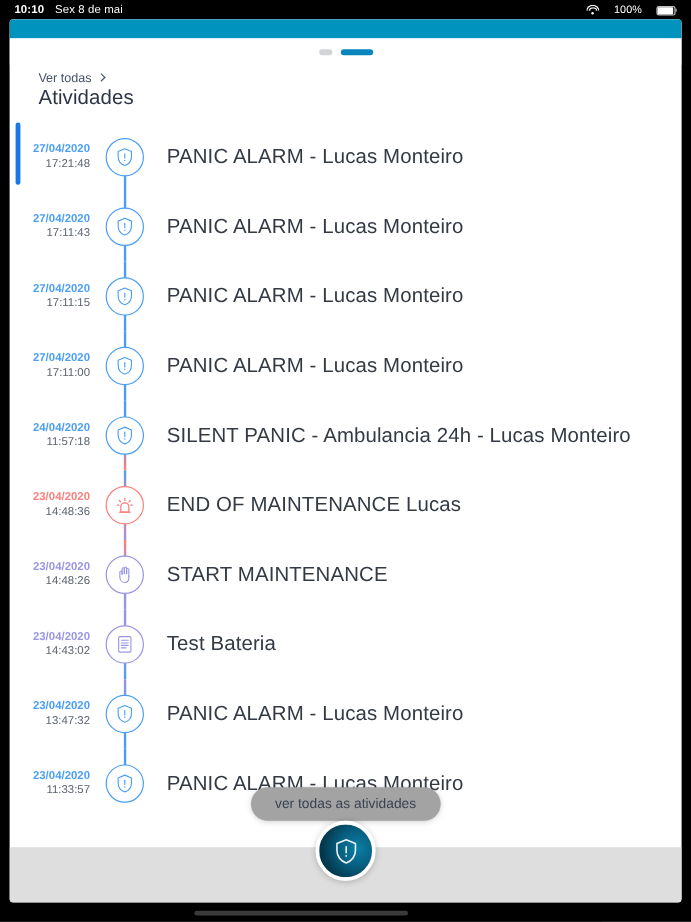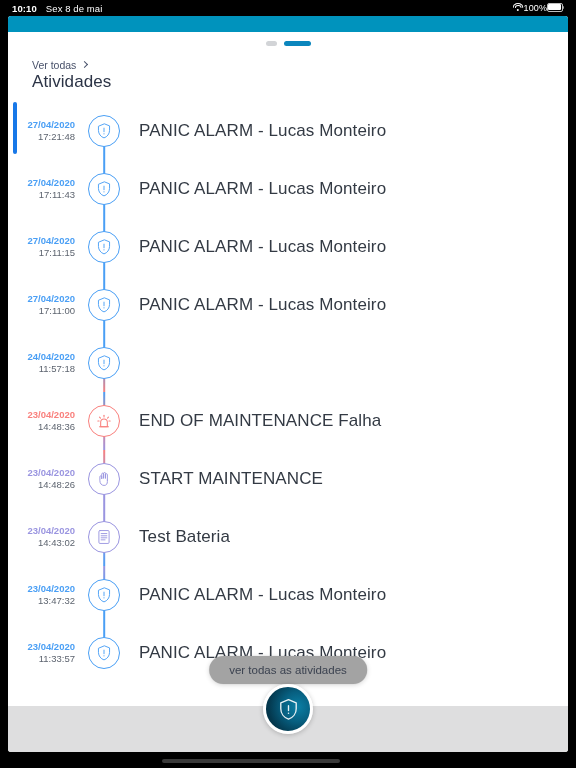--- a/index.html
+++ b/index.html
@@ -22,21 +22,21 @@
     position:absolute; top:0; left:0;
     width:576px; height:16px;
     background:#000;
     display:flex; align-items:center;
     padding:0 12px;
     color:#fff;
     font-size:9.5px;
     letter-spacing:.1px;
   }
   #statusbar .sb-left { display:flex; align-items:center; gap:9px; }
-  #statusbar .sb-right { margin-left:auto; display:flex; align-items:flex-start; gap:0; }
+  #statusbar .sb-right { margin-left:auto; display:flex; align-items:flex-end; gap:12px; }
   .sb-time { font-weight:600; }
   .sb-date { font-weight:400; }
   .sb-pct  { font-weight:400; font-size:9px; }
   .wifi-ic { display:inline-block; width:11px; height:9px; position:relative; }
   .wifi-ic i {
     position:absolute; left:50%; transform:translateX(-50%);
     border:1.2px solid #fff; border-bottom:none;
     border-radius:50% 50% 0 0 / 100% 100% 0 0;
   }
   .wifi-ic i:nth-child(1){ width:11px; height:5px; top:0; }
@@ -335,20 +335,21 @@
               <span class="conn up" style="background: linear-gradient(rgb(74, 159, 245), rgb(74, 159, 245));"></span>
               <span class="conn down" style="background: linear-gradient(rgb(74, 159, 245), rgb(249, 128, 125));"></span>
               <div class="tl-circle" style="color: rgb(74, 159, 245);">
                 <svg width="18" height="18" viewBox="0 0 24 24" fill="none" stroke="#4a9ff5" stroke-width="1.25" stroke-linecap="round" stroke-linejoin="round">
                   <path d="M12 2.6 4.6 5.7v5.5c0 4.6 3.1 8.6 7.4 10 4.3-1.4 7.4-5.4 7.4-10V5.7z"></path>
                   <line x1="12" y1="8.2" x2="12" y2="13"></line>
                   <circle cx="12" cy="15.7" r=".8" fill="#4a9ff5" stroke="none"></circle>
                 </svg>
               </div>
             </div>
+            <div class="tl-label">SILENT PANIC  - Ambulancia 24h - Lucas Monteiro</div>
           </div>
           <div class="tl-row">
             <div class="tl-stamp">
               <span class="tl-date" style="color: rgb(249, 128, 125);">23/04/2020</span>
               <span class="tl-time">14:48:36</span>
             </div>
             <div class="tl-node">
               <span class="conn up" style="background: linear-gradient(rgb(74, 159, 245), rgb(249, 128, 125));"></span>
               <span class="conn down" style="background: linear-gradient(rgb(249, 128, 125), rgb(154, 149, 224));"></span>
               <div class="tl-circle" style="color: rgb(249, 128, 125);">
@@ -356,21 +357,21 @@
                   <path d="M8 19h8v-5.4a4 4 0 0 0-8 0z"></path>
                   <line x1="6.6" y1="19" x2="17.4" y2="19"></line>
                   <line x1="12" y1="5.2" x2="12" y2="7.2"></line>
                   <line x1="6.6" y1="7.3" x2="7.8" y2="8.6"></line>
                   <line x1="17.4" y1="7.3" x2="16.2" y2="8.6"></line>
                   <line x1="4.6" y1="12" x2="6.1" y2="12"></line>
                   <line x1="19.4" y1="12" x2="17.9" y2="12"></line>
                 </svg>
               </div>
             </div>
-            <div class="tl-label">END OF MAINTENANCE Falha</div>
+            <div class="tl-label">END OF MAINTENANCE Lucas</div>
           </div>
           <div class="tl-row">
             <div class="tl-stamp">
               <span class="tl-date" style="color: rgb(154, 149, 224);">23/04/2020</span>
               <span class="tl-time">14:48:26</span>
             </div>
             <div class="tl-node">
               <span class="conn up" style="background: linear-gradient(rgb(249, 128, 125), rgb(154, 149, 224));"></span>
               <span class="conn down" style="background: linear-gradient(rgb(154, 149, 224), rgb(154, 149, 224));"></span>
               <div class="tl-circle" style="color: rgb(154, 149, 224);">

